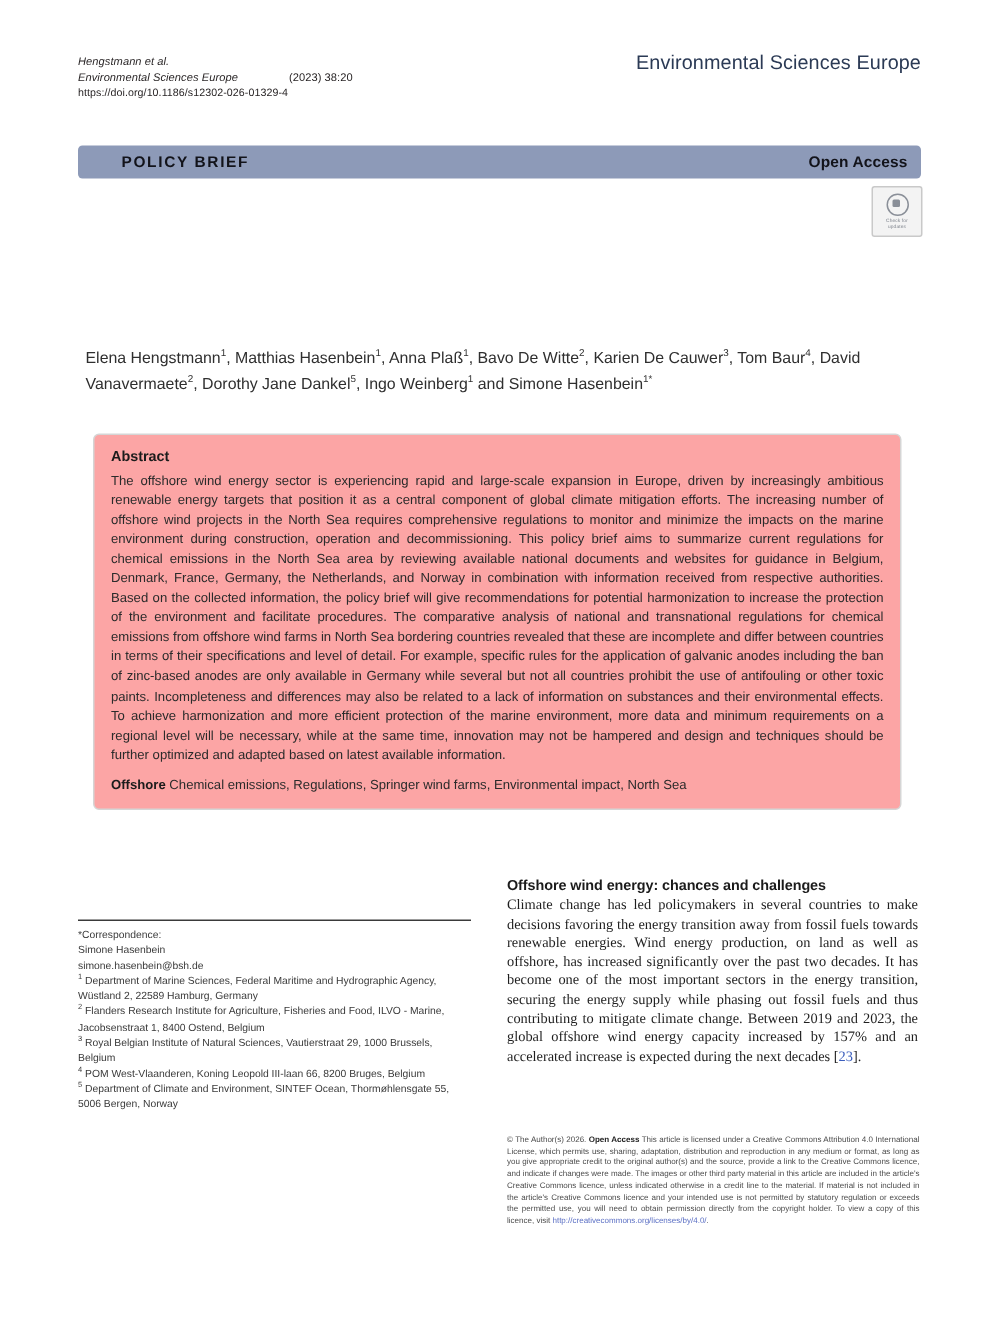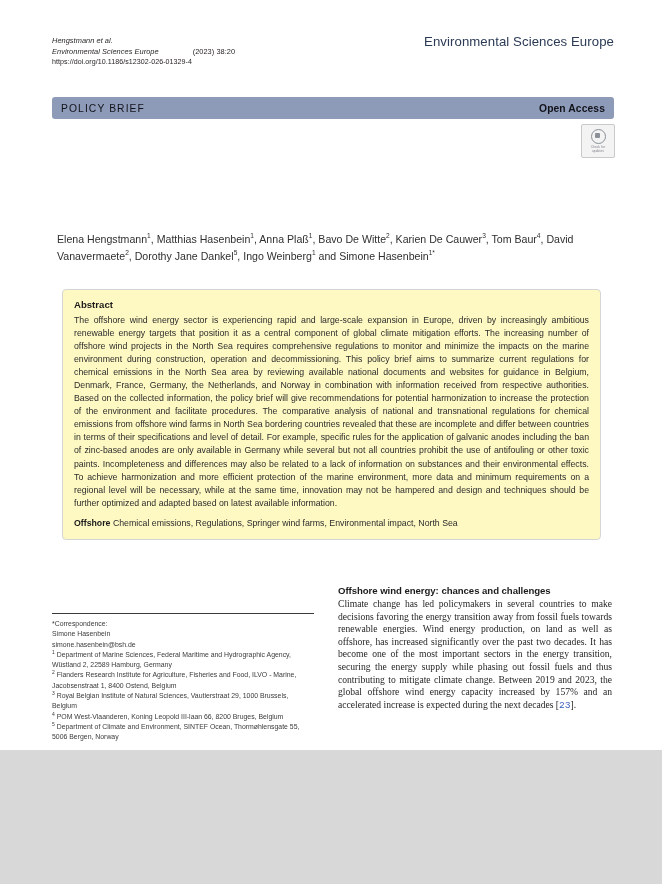--- a/index.html
+++ b/index.html
@@ -7,21 +7,21 @@
     padding: 0;
     background: #d8d8d8;
   }
   body {
     font-family: "Liberation Sans", sans-serif;
     -webkit-font-smoothing: antialiased;
   }
   .page {
     position: relative;
     width: 662px;
-    height: 750px;
+    height: 884px;
     background: #ffffff;
     overflow: hidden;
     box-sizing: border-box;
   }
 
   
   .runhead {
     position: absolute;
     left: 52px;
     top: 36px;
@@ -60,23 +60,24 @@
     background: #8d9ab8;
     border-radius: 3px;
     display: flex;
     align-items: center;
     justify-content: space-between;
     box-sizing: border-box;
     padding: 0 9px;
   }
   .oa-bar .lbl {
     font-size: 10.3px;
-    font-weight: normal;
+    font-weight: bold;
     color: #12131a;
     letter-spacing: 1.1px;
+    margin-left: 20px;
   }
   .oa-bar .oa {
     font-size: 10.3px;
     font-weight: bold;
     color: #12131a;
     letter-spacing: 0.1px;
   }
 
   
   .crossmark {
@@ -144,21 +145,21 @@
   
   .abstract-box {
     position: absolute;
     left: 62px;
     top: 289px;
     width: 539px;
     box-sizing: border-box;
     border: 1px solid #d5d5d5;
     border-radius: 4px;
     padding: 9px 11px 9px 11px;
-    background: #fef9c3;
+    background: #fca5a5;
   }
   .abstract-box .ab-h {
     font-size: 9.6px;
     font-weight: bold;
     color: #1b1b1b;
     margin-bottom: 4px;
   }
   .abstract-box .ab-p {
     font-size: 8.75px;
     line-height: 13.05px;
@@ -208,21 +209,21 @@
     letter-spacing: -0.05px;
   }
   .col-right .body {
     font-family: "Liberation Serif", serif;
     font-size: 9.6px;
     line-height: 12.6px;
     color: #1f1f1f;
     text-align: justify;
     text-justify: inter-word;
   }
-  .col-right .body .cite { color: #3b5ebd; font-family: Liberation Mono, monospace; }
+  .col-right .body .cite { color: #3b5ebd; }
 
   
   .license {
     position: absolute;
     left: 338px;
     top: 757px;
     width: 275px;
     font-size: 5.35px;
     line-height: 7.7px;
     color: #4a4a4a;

